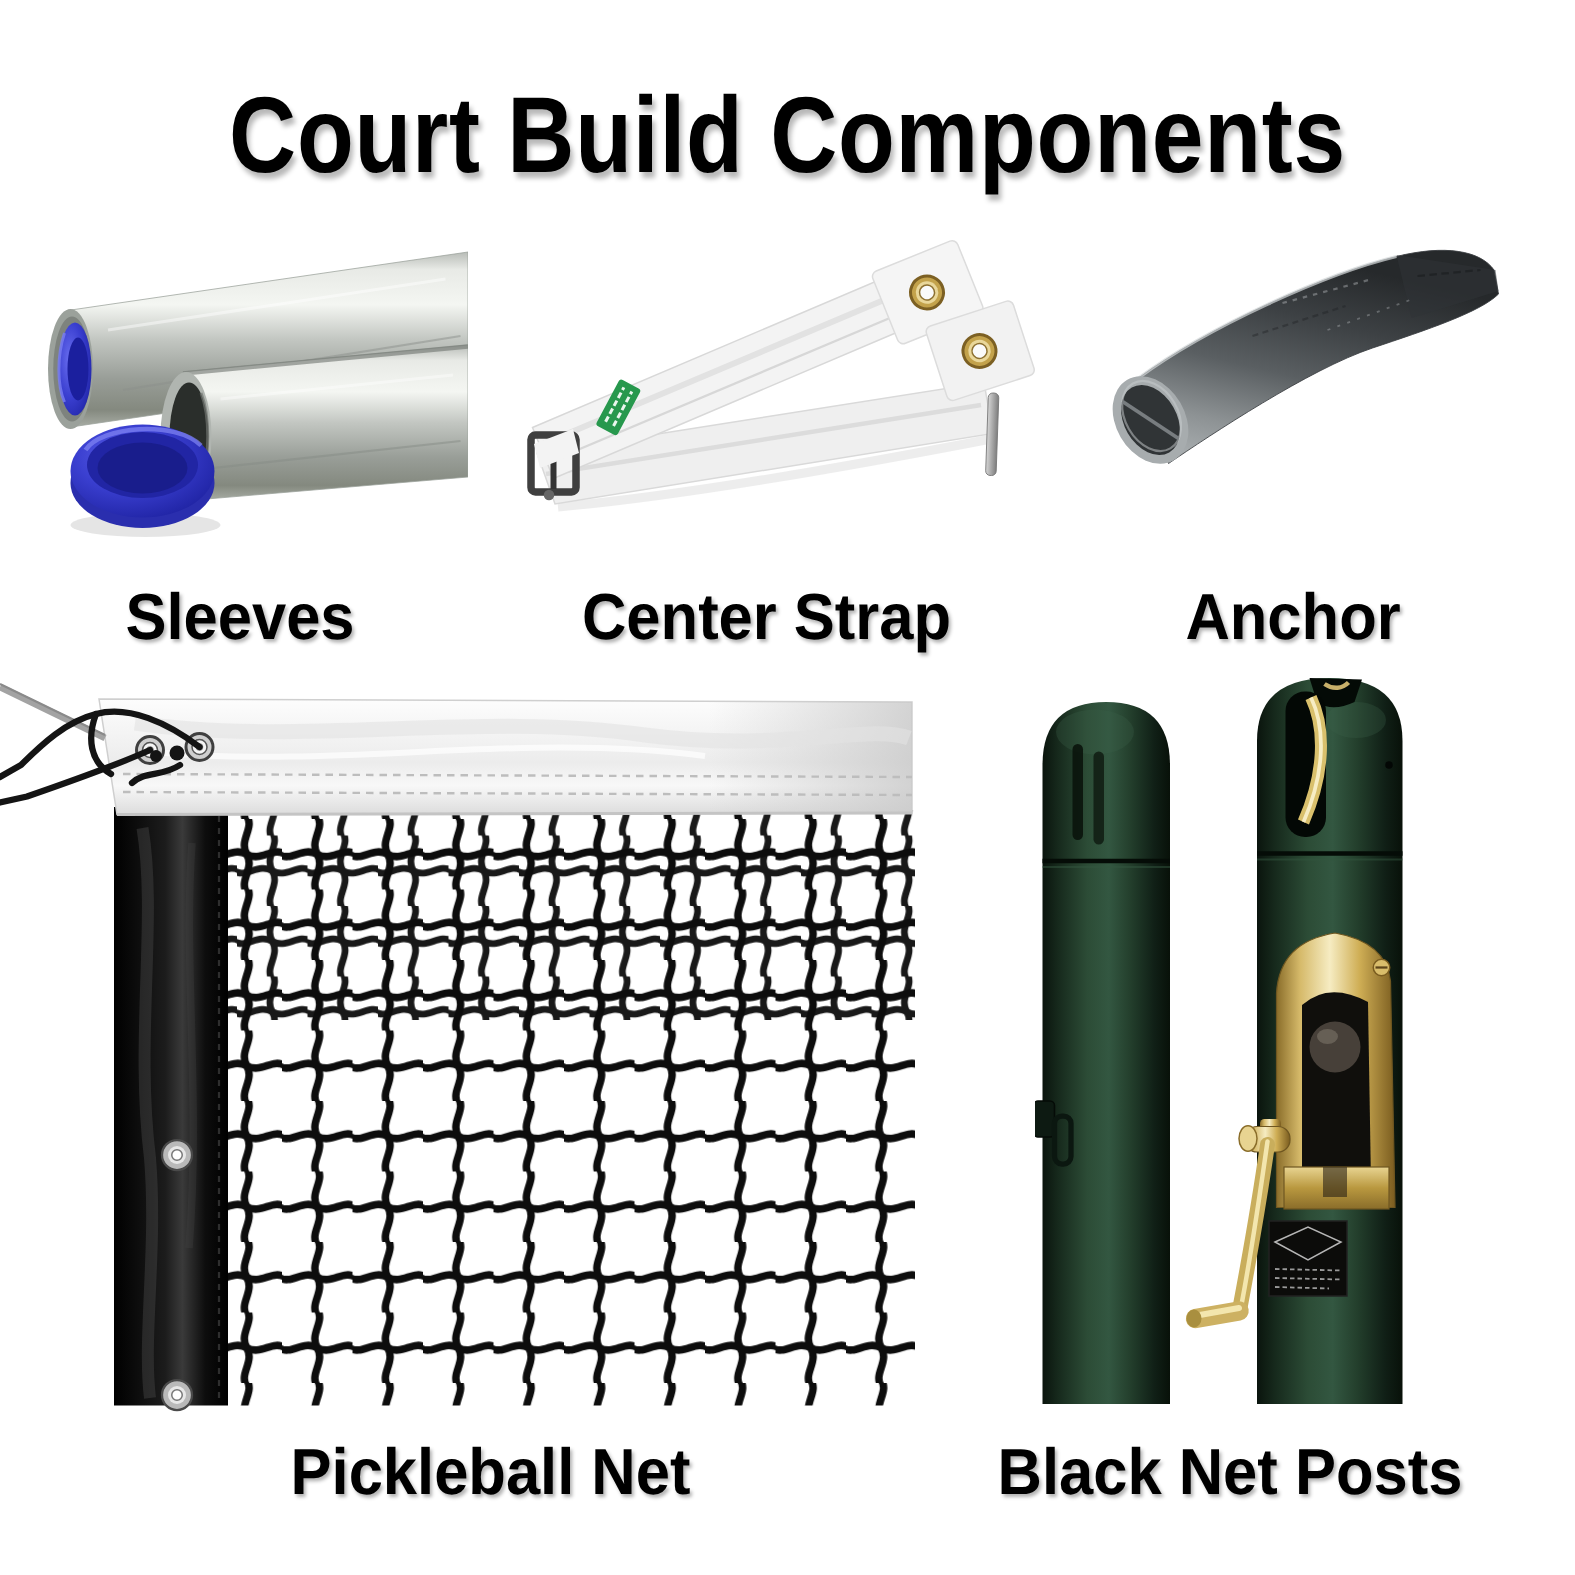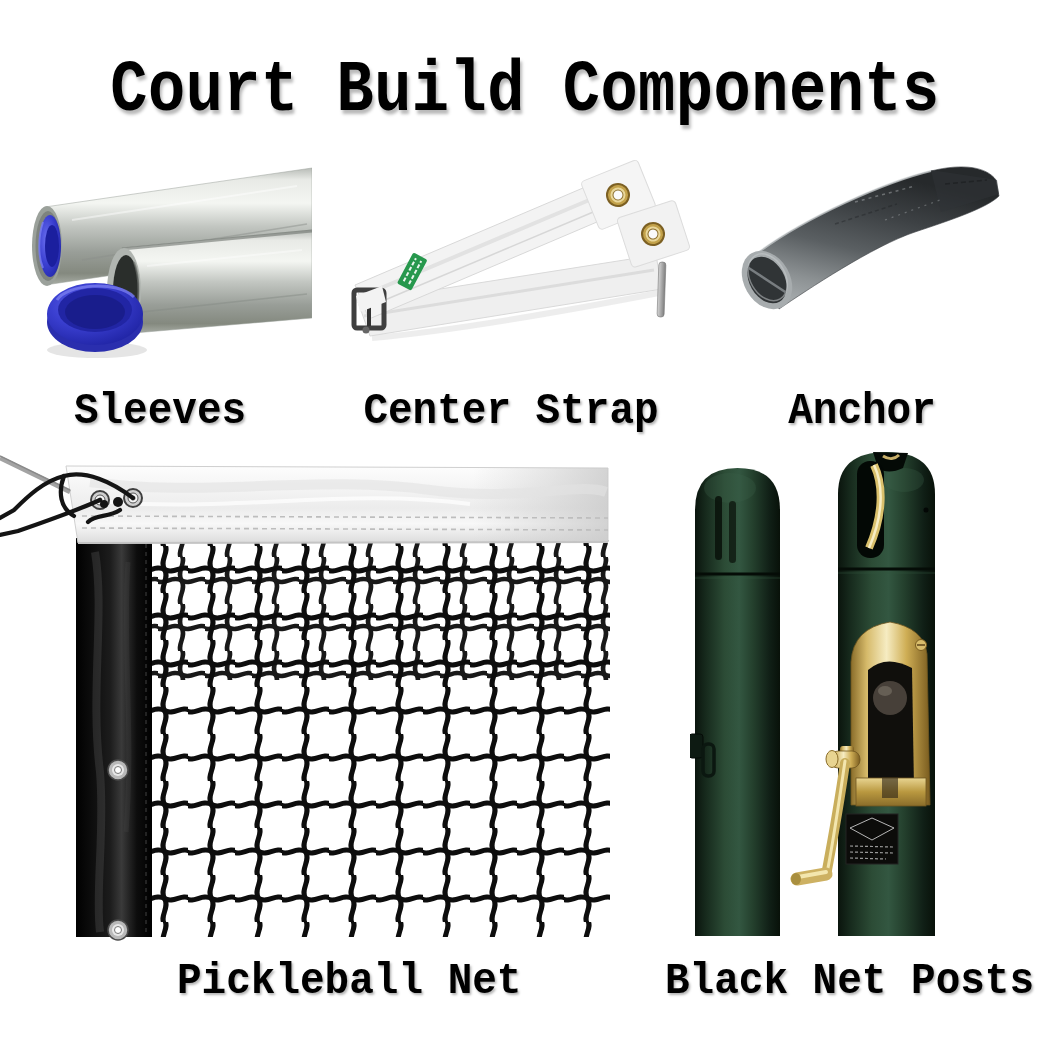--- a/index.html
+++ b/index.html
@@ -1,19 +1,19 @@
 <!DOCTYPE html>
 <html style="--background: #ffffff; --text: #000000; --post-green: #1d3527; --brass: #c9ae5c; --cap-blue: #2b2fb8; --tag-green: #27984d; --metal-silver: #c3c7c3; --gunmetal: #4c5154; --net-black: #0d0d0d; --tape-white: #f5f5f5;"><head>
 <meta charset="utf-8">
 <style>
   html,body{margin:0;padding:0;background:#fff}
   #canvas{
     position:relative;width:1050px;height:1050px;margin:0 auto;
     background:var(--background,#ffffff);overflow:hidden;
-    font-family:Liberation Mono, monospace;
+    font-family:Liberation Sans, sans-serif;
   }
   .title{
     position:absolute;left:0;top:50px;width:100%;margin:0;
     text-align:center;font-size:62px;font-weight:bold;color:var(--text,#000);
     transform:scaleY(1.16);transform-origin:center top;
     text-shadow:2px 3px 3px rgba(0,0,0,.28);letter-spacing:.5px;
   }
   .caption{
     position:absolute;font-size:41px;font-weight:bold;color:var(--text,#000);
     text-align:center;white-space:nowrap;transform:scaleY(1.06);

